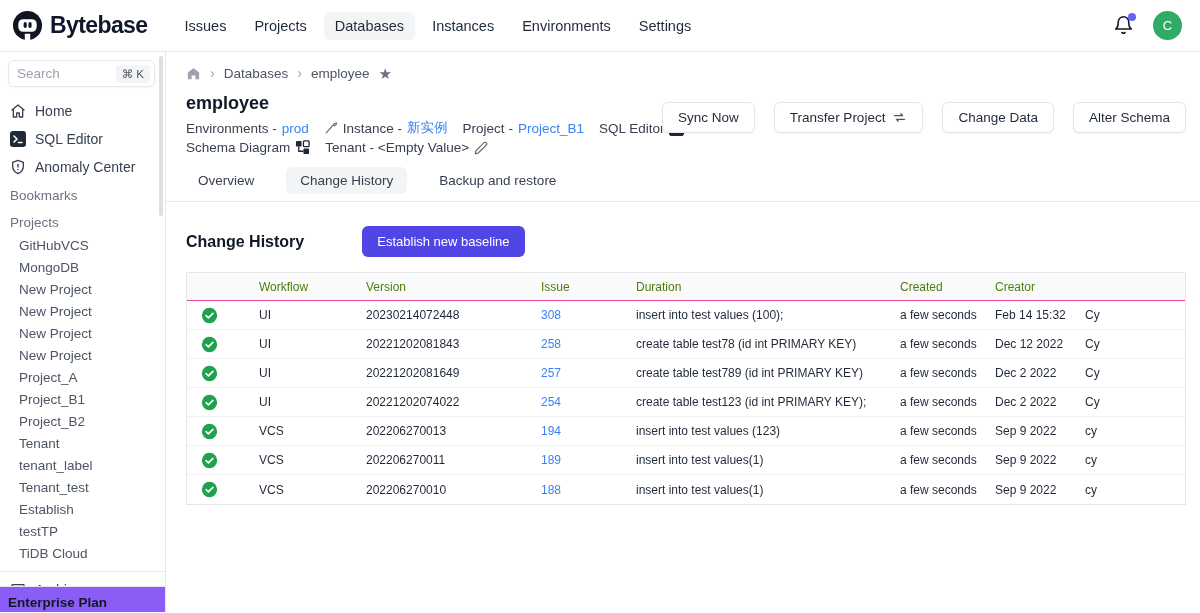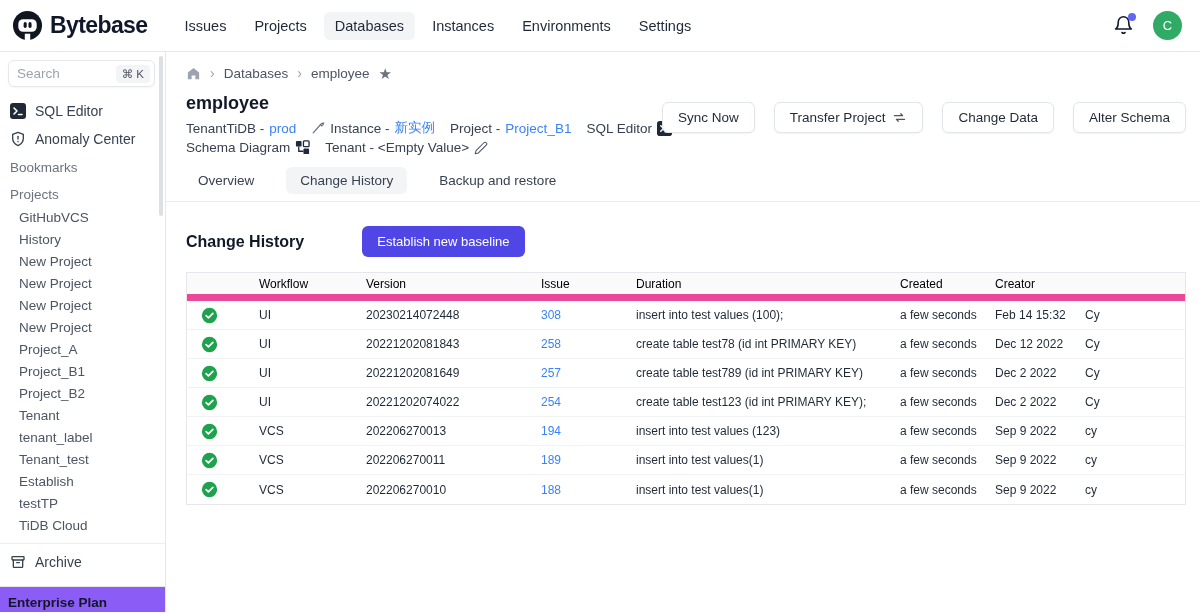--- a/index.html
+++ b/index.html
@@ -53,21 +53,21 @@
   .tab.active { background:#f3f4f6; }
 
   
   .section-head { margin-top:24px; display:flex; align-items:center; gap:14px; }
   .section-title { font-size:16px; font-weight:700; color:#111827; }
   .baseline-btn { background:var(--accent,#4f46e5); color:#fff; border:none; border-radius:6px; font-size:13px; padding:8px 15px; cursor:pointer; font-family:inherit;margin-left:44px; }
 
   
   .table { margin-top:15px; border:1px solid #e5e7eb; background:#fff; }
   .thead, .trow { display:grid; grid-template-columns:72px 107px 175px 95px 1fr 95px 90px 100px; align-items:center; }
-  .thead { height:28px; background:#fafafa; font-size:12px; color:#000000; border-bottom:7px solid #ec4899; }
+  .thead { height:28px; background:#fafafa; font-size:12px; color:#4d7c0f; border-bottom:1px solid #ec4899; }
   .trow { height:29px; font-size:12px; color:#1f2937; border-bottom:1px solid #f1f2f4; cursor:pointer; }
   .trow:last-of-type { border-bottom:none; }
   .cell { overflow:hidden; text-overflow:ellipsis; white-space:nowrap; padding-right:8px; }
   .cell.status { padding-left:14px; display:flex; align-items:center; }
   .dur, .created { font-weight:500; }
   .icon { display:inline-flex; flex:none; }
 </style>
 </head>
 <body>
 
@@ -113,20 +113,29 @@
 
 <div class="body-row">
   <aside class="sidebar">
     <div class="search-box">
       <span class="search-ph">Search</span>
       <span class="kbd">⌘ K</span>
     </div>
 
     <div class="side-item">
       <span class="icon">
+        <svg width="16" height="16" viewBox="0 0 24 24" fill="none" stroke="#374151" stroke-width="2" stroke-linecap="round" stroke-linejoin="round">
+            <path d="M3 10.5 12 3l9 7.5"></path>
+            <path d="M5 9.5V21h5v-6h4v6h5V9.5"></path>
+          </svg>
+      </span>
+      <span>Home</span>
+    </div>
+    <div class="side-item">
+      <span class="icon">
         <svg width="16" height="16" viewBox="0 0 16 16">
             <rect width="16" height="16" rx="3" fill="#1f2937"></rect>
             <path d="M4 5l3 3-3 3" stroke="#fff" stroke-width="1.6" fill="none" stroke-linecap="round" stroke-linejoin="round"></path>
             <path d="M8.5 11.5H12" stroke="#fff" stroke-width="1.6" stroke-linecap="round"></path>
           </svg>
       </span>
       <span>SQL Editor</span>
     </div>
     <div class="side-item">
       <span class="icon">
@@ -139,21 +148,21 @@
       <span>Anomaly Center</span>
     </div>
 
     <div class="side-section">Bookmarks</div>
     <div class="side-section">Projects</div>
 
     <div>
 
         <div class="proj">GitHubVCS</div>
 
-        <div class="proj">History</div>
+        <div class="proj">MongoDB</div>
 
         <div class="proj">New Project</div>
 
         <div class="proj">New Project</div>
 
         <div class="proj">New Project</div>
 
         <div class="proj">New Project</div>
 
         <div class="proj">Project_A</div>
@@ -203,21 +212,21 @@
       <span class="crumb">Databases</span>
       <span class="crumb-sep">›</span>
       <span class="crumb">employee</span>
       <span class="fav-star">★</span>
     </div>
 
     <h1 class="page-title">employee</h1>
 
     <div class="meta">
       <span class="meta-item">
-        <span>TenantTiDB -</span>
+        <span>Environments -</span>
         <a>prod</a>
       </span>
       <span class="meta-item">
         <span class="icon">
           <svg width="14" height="14" viewBox="0 0 16 16" fill="none" stroke="#6b7280" stroke-width="1.4" stroke-linecap="round">
               <path d="M2.5 13.5 11 4"></path>
               <path d="M11 4c1-1.5 2.5-1.8 3.5-1.5-.3 1.2-1 2.5-2.5 3z"></path>
             </svg>
         </span>
         <span>Instance -</span>

